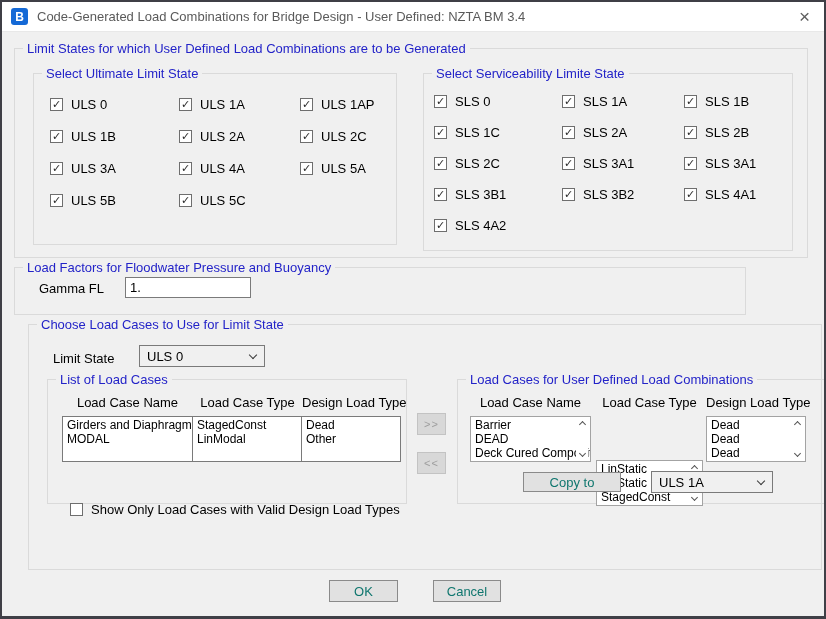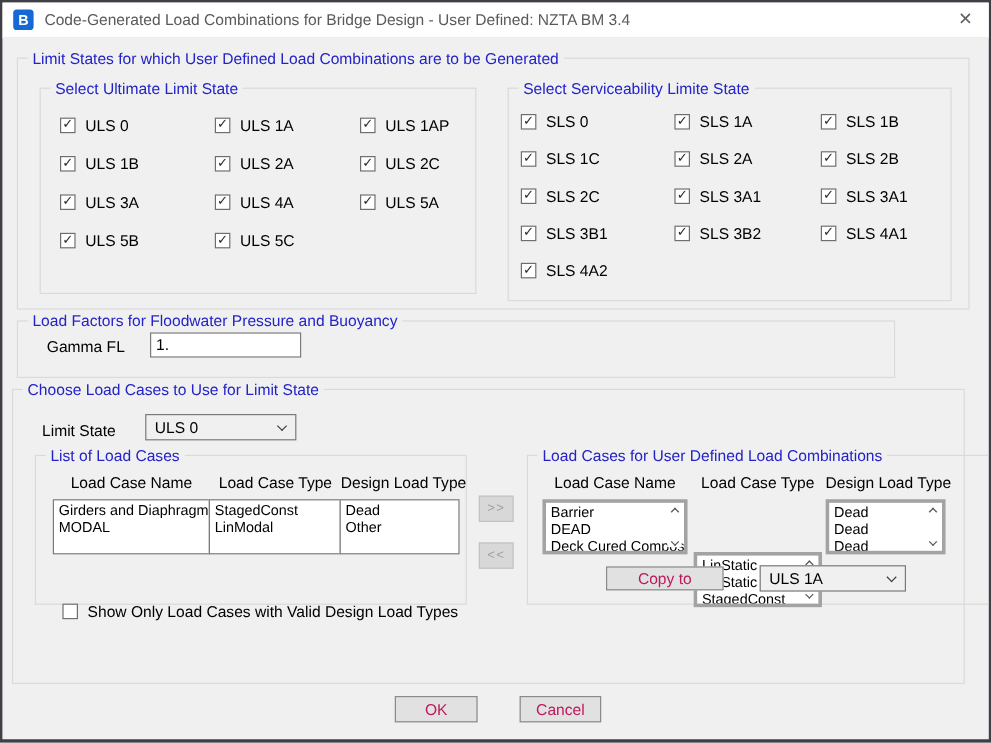--- a/index.html
+++ b/index.html
@@ -32,33 +32,33 @@
   .check .lbl { white-space:nowrap; }
   
   .tinput { position:absolute; border:1px solid #7a7a7a; background:#fff; padding:1px 4px;
     font-family:"Liberation Sans", sans-serif; font-size:13px; color:#000; }
   .combo { position:absolute; border:1px solid #7a7a7a; background:#f0f0f0;
     display:flex; align-items:center; justify-content:space-between; padding:0 8px 0 7px; cursor:default; }
   .cvd { width:6px; height:6px; border-right:1px solid #3c3c3c; border-bottom:1px solid #3c3c3c;
     transform:rotate(45deg); margin-top:-3px; flex:none; }
   
   .colhead { position:absolute; text-align:center; font-size:13px; white-space:nowrap; }
-  .lbox { position:absolute; background:#fff; border:3px solid #a3a3a3; font-size:12px;
+  .lbox { position:absolute; background:#fff; border:1px solid #a3a3a3; font-size:12px;
     overflow:hidden; padding-top:1px; }
   .lrow { padding:0 4px; line-height:14px; white-space:nowrap; }
   .sarr { position:absolute; right:2px; top:3px; bottom:3px; width:12px;
     display:flex; flex-direction:column; justify-content:space-between; align-items:center; background:#fff; }
   .chup { width:5px; height:5px; border-left:1px solid #555; border-top:1px solid #555; transform:rotate(45deg); margin-top:2px; }
   .chdn { width:5px; height:5px; border-left:1px solid #555; border-top:1px solid #555; transform:rotate(225deg); margin-bottom:2px; }
   .tablerow { display:flex; position:absolute; }
   .tablerow .lbox2 { position:relative; background:#fff; border:1px solid #7a7a7a; font-size:12px; overflow:hidden; padding-top:1px; }
   .tablerow .lbox2 + .lbox2 { margin-left:-1px; }
   
   .btn { position:absolute; background:#e1e1e1; border:1px solid #8a8a8a;
-    display:flex; align-items:center; justify-content:center; font-size:13px; color:#be185d; cursor:default; }
+    display:flex; align-items:center; justify-content:center; font-size:13px; color:#0f766e; cursor:default; }
   .btn.disabled { background:#d8d8d8; border-color:#c3c3c3; color:#9e9e9e; }
   .btn.small { font-size:11px; letter-spacing:1px; }
 </style>
 </head>
 <body>
 
 <div class="dialog">
 
   <div class="titlebar">
     <div class="app-icon">B</div>
@@ -177,21 +177,21 @@
       </div>
     </div>
   </div>
 
   <div class="grp" style="left:12px; top:265px; width:732px; height:48px;">
     <span class="glabel">Load Factors for Floodwater Pressure and Buoyancy</span>
     <span style="position:absolute; left:24px; top:13px;">Gamma FL</span>
     <input class="tinput" style="left: 110px; top: 9px; width: 126px; height: 21px;" value="1.">
   </div>
 
-  <div class="grp" style="left:8px; top:322px; width:794px; height:246px;padding-left:20px;">
+  <div class="grp" style="left:26px; top:322px; width:794px; height:246px;padding-left:20px;">
     <span class="glabel">Choose Load Cases to Use for Limit State</span>
 
     <span style="position:absolute; left:24px; top:26px;">Limit State</span>
     <div class="combo" style="left:110px; top:20px; width:126px; height:22px;">
       <span>ULS 0</span>
       <span class="cvd"></span>
     </div>
 
     <div class="grp" style="left:18px; top:54px; width:360px; height:125px;">
       <span class="glabel">List of Load Cases</span>

